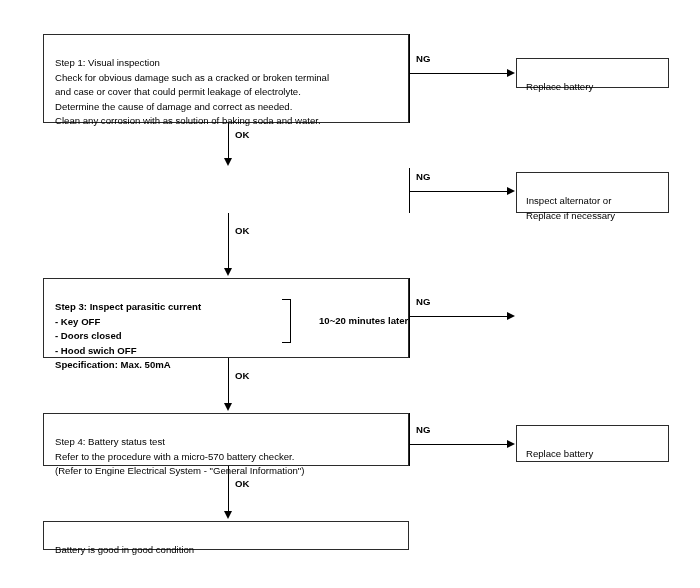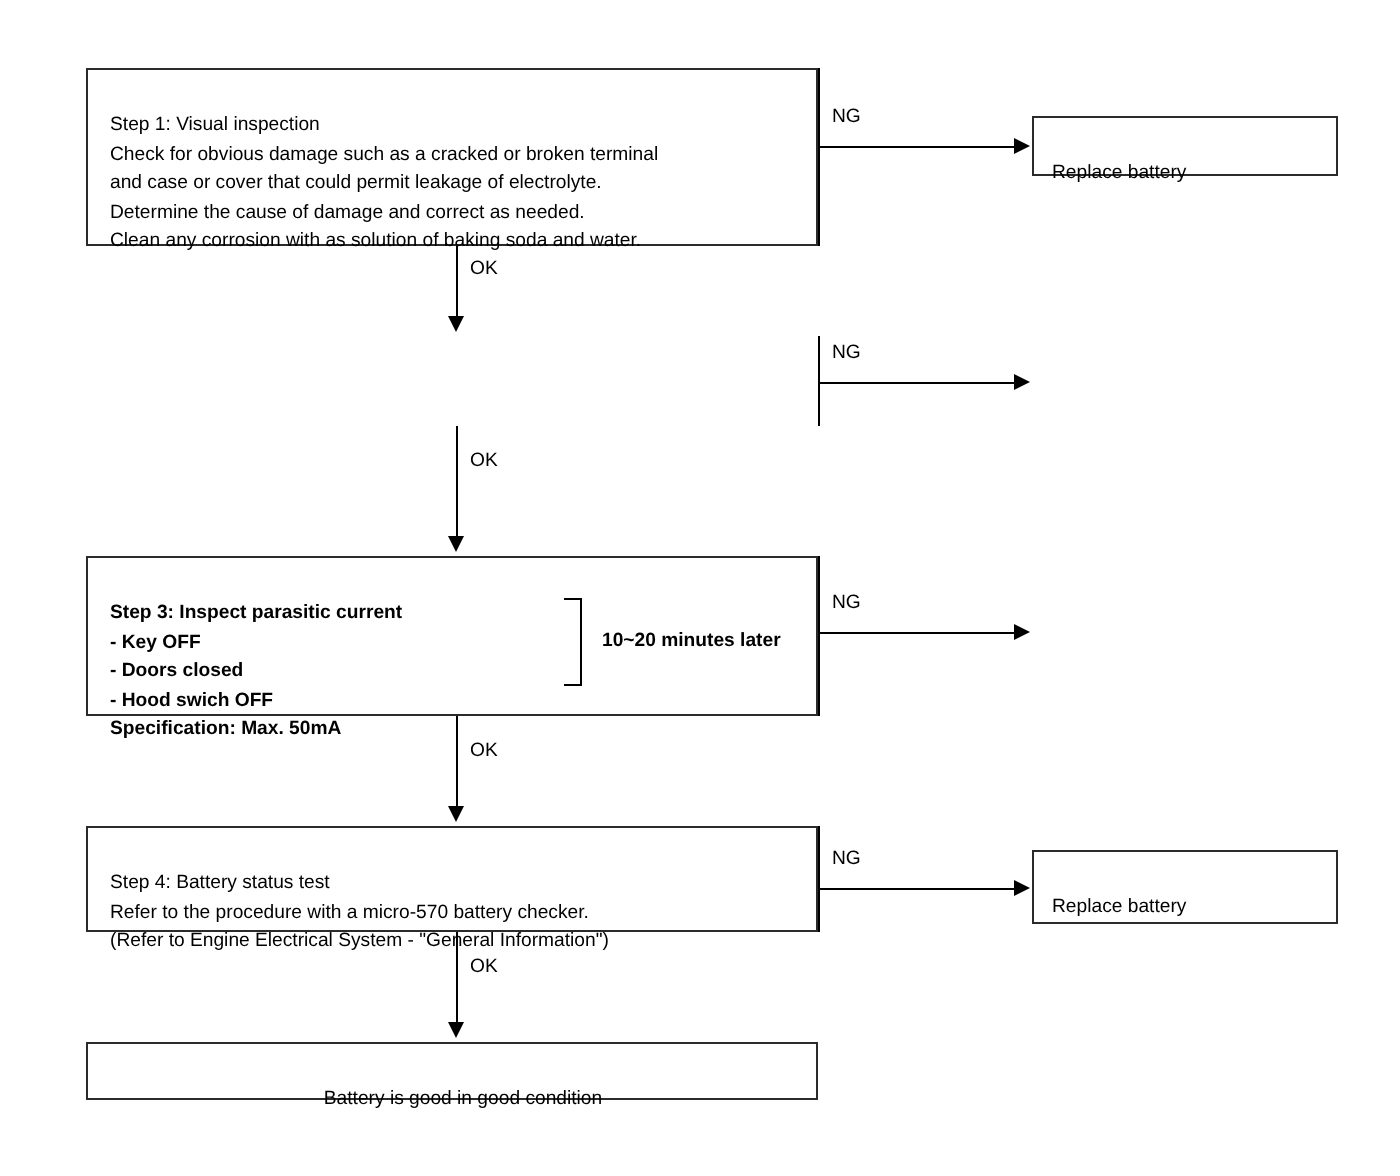--- a/index.html
+++ b/index.html
@@ -71,20 +71,21 @@
     border-top: 4.5px solid transparent;
     border-bottom: 4.5px solid transparent;
     border-left: 8px solid #000000;
   }
   .edge-label {
     position: absolute;
     font-size: 9.6px;
     line-height: 11px;
     color: #000000;
     white-space: nowrap;
+    font-weight: bold;
   }
 
   
   .bracket-group {
     position: absolute;
     left: 238px;
     top: 20px;
     display: flex;
     align-items: center;
   }
@@ -92,21 +93,21 @@
     width: 9px;
     height: 44px;
     border-top: 1px solid #000000;
     border-right: 1px solid #000000;
     border-bottom: 1px solid #000000;
     box-sizing: border-box;
   }
   .bracket-label {
     font-size: 9.6px;
     line-height: 12px;
-    margin-left: 10px;
+    margin-left: 28px;
     white-space: nowrap;
   }
   .box-body {
     position: relative;
   }
 </style>
 </head>
 <body>
 
 <div id="canvas">
@@ -129,20 +130,24 @@
 
   <div class="vline" style="left:228px;top:123px;height:37px;"></div>
   <div class="arrow-down" style="left:224px;top:158px;"></div>
   <div class="edge-label" style="left:235px;top:129px;">OK</div>
 
 
   <div class="vline" style="left:409px;top:168px;height:45px;"></div>
   <div class="hline" style="left:409px;top:191px;width:98px;"></div>
   <div class="arrow-right" style="left:507px;top:187px;"></div>
   <div class="edge-label" style="left:416px;top:171px;">NG</div>
+  <div class="box box-right" style="top:172px;height:41px;">
+    <div class="box-body">Inspect alternator or
+Replace if necessary</div>
+  </div>
 
   <div class="vline" style="left:228px;top:213px;height:57px;"></div>
   <div class="arrow-down" style="left:224px;top:268px;"></div>
   <div class="edge-label" style="left:235px;top:225px;">OK</div>
 
   <div class="box box-left" style="top:278px;height:80px;font-weight:bold;">
     <div class="box-body">Step 3: Inspect parasitic current
  - Key OFF
  - Doors closed
  - Hood swich OFF
@@ -173,17 +178,17 @@
   <div class="arrow-right" style="left:507px;top:440px;"></div>
   <div class="edge-label" style="left:416px;top:424px;">NG</div>
   <div class="box box-right" style="top:425px;height:37px;">
     <div class="box-body">Replace battery</div>
   </div>
 
   <div class="vline" style="left:228px;top:466px;height:47px;"></div>
   <div class="arrow-down" style="left:224px;top:511px;"></div>
   <div class="edge-label" style="left:235px;top:478px;">OK</div>
 
-  <div class="box box-left" style="top:521px;height:29px;text-align:center;">
+  <div class="box box-left" style="top:521px;height:29px;">
     <div class="box-body">Battery is good in good condition</div>
   </div>
 
 </div>
 
 </body></html>

